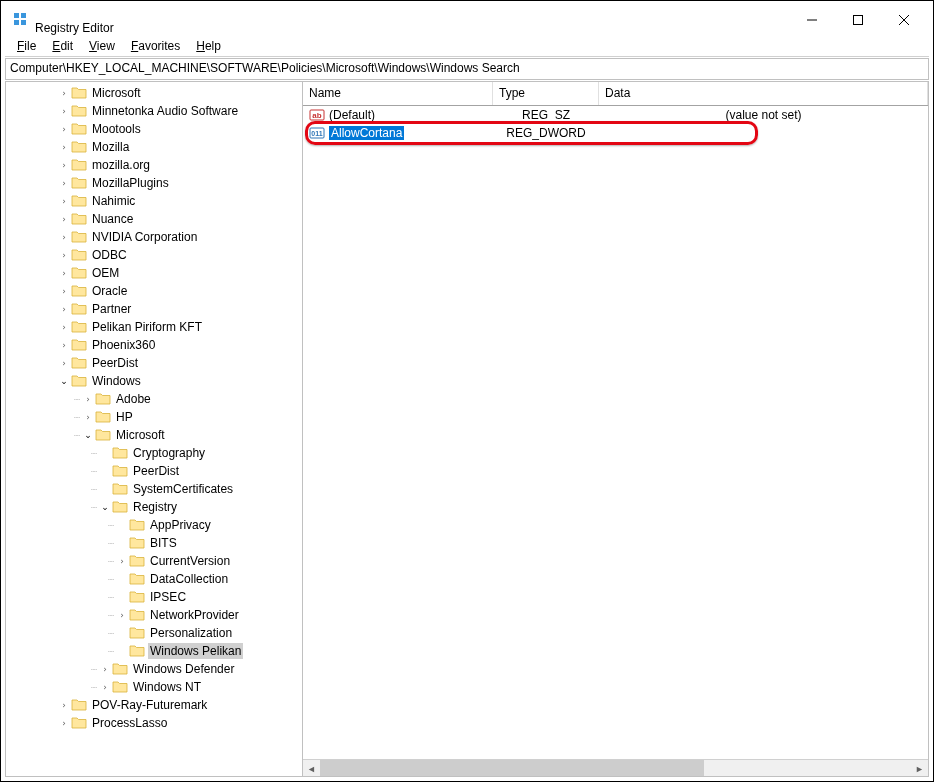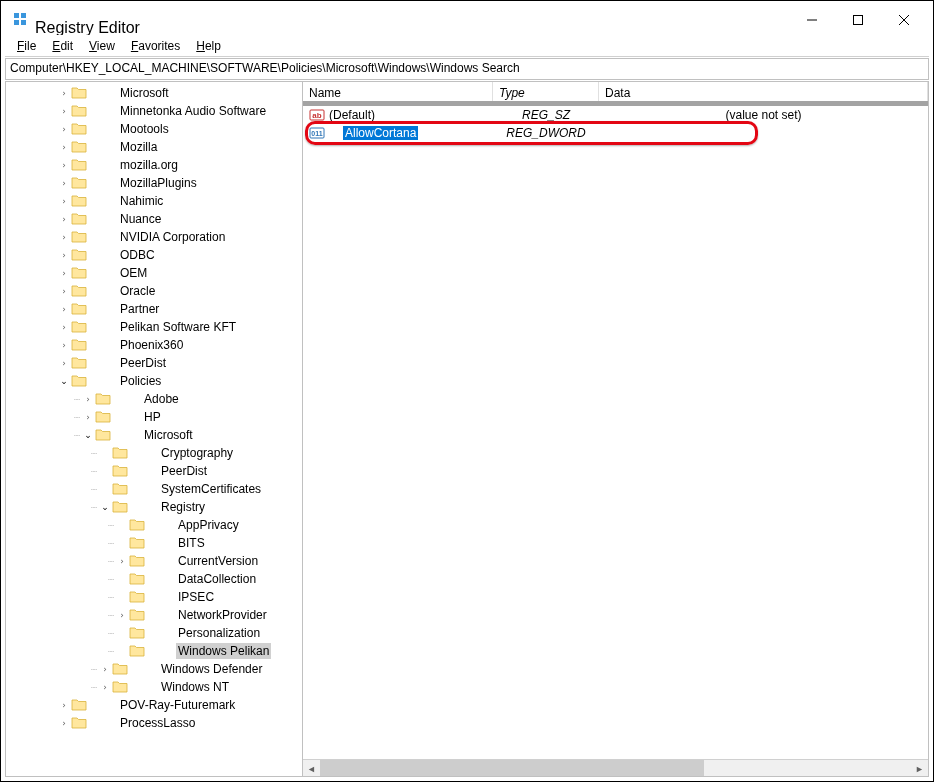--- a/index.html
+++ b/index.html
@@ -1,44 +1,44 @@
 <!DOCTYPE html>
 <html><head>
 <meta charset="utf-8">
 <style>
 * { box-sizing: border-box; margin: 0; padding: 0; }
 body { font-family: "Segoe UI", Tahoma, sans-serif; font-size: 12px; background: #fff; color: #000; }
 .window { width: 934px; height: 782px; border: 1px solid #000; display: flex; flex-direction: column; background: #fff; padding: 4px; }
 .titlebar { background: #fff; height: 30px; display: flex; align-items: center; padding: 0 2px 0 8px; }
 .titlebar-icon { width: 16px; height: 16px; margin-right: 6px; display: inline-flex; align-items: center; justify-content: center; }
-.titlebar-title { flex: 1; font-size: 16px; margin-top: 16px; }
+.titlebar-title { flex: 1; font-size: 12px; margin-top: 16px; }
 .titlebar-controls { display: flex; }
 .titlebar-btn { width: 46px; height: 30px; display: flex; align-items: center; justify-content: center; cursor: pointer; }
 .menubar { height: 22px; display: flex; align-items: center; padding: 0 4px; background: #fff; border-bottom: 1px solid #d0d0d0; }
 .menu-item { padding: 2px 8px; cursor: pointer; }
 .menu-item .u { text-decoration: underline; }
 .addressbar { height: 22px; border: 1px solid #c0c0c0; margin: 1px 0; padding: 2px 4px; font-size: 12px; background: #fff; white-space: nowrap; overflow: hidden; }
 .content { flex: 1; display: flex; border: 1px solid #c0c0c0; overflow: hidden; min-height: 0; }
 .tree-panel { width: 297px; border-right: 1px solid #c0c0c0; overflow-y: auto; overflow-x: hidden; padding: 2px 0; background: #fff; }
 .list-panel { flex: 1; display: flex; flex-direction: column; background: #fff; overflow: hidden; }
-.list-header { display: flex; border-bottom: 5px solid #a3a3a3; background: #fff; height: 24px; }
+.list-header { display: flex; border-bottom: 1px solid #a3a3a3; background: #fff; height: 24px; }
 .list-header-col { padding: 4px 6px; border-right: 1px solid #e0e0e0; font-size: 12px; }
 .col-name { width: 190px; }
-.col-type { width: 106px; font-style: italic; }
+.col-type { width: 106px; }
 .col-data { flex: 1; }
 .list-body { flex: 1; position: relative; overflow: auto; }
 .list-row { display: flex; height: 18px; align-items: center; font-size: 12px; text-align: center; }
 .list-row .cell { padding: 1px 6px; white-space: nowrap; overflow: hidden; }
 .list-row .cell.col-name { display: flex; align-items: center; gap: 4px; }
 .row-icon { width: 16px; height: 16px; flex-shrink: 0; }
 .highlight-box { position: absolute; border: 3px solid #e30613; border-radius: 10px; pointer-events: none; box-shadow: 0 1px 2px rgba(0,0,0,0.3); }
 .tree-node { display: flex; align-items: center; height: 18px; font-size: 12px; white-space: nowrap; cursor: pointer; }
 .tree-expander { width: 14px; height: 14px; display: inline-flex; align-items: center; justify-content: center; font-size: 9px; color: #606060; }
 .tree-folder-icon { width: 16px; height: 14px; margin-right: 3px; flex-shrink: 0; }
-.tree-label { padding: 1px 2px; margin-left: 28px; }
+.tree-label { padding: 1px 2px; }
 .tree-label.selected { background: #d0d0d0; }
 .tree-dots { color: #b0b0b0; font-size: 10px; letter-spacing: -1px; margin-right: 2px; }
 .scrollbar-bottom { height: 17px; background: #f0f0f0; border-top: 1px solid #d0d0d0; display: flex; }
 .scrollbar-bottom .arrow { width: 17px; height: 17px; display: flex; align-items: center; justify-content: center; font-size: 9px; color: #606060; }
 .scrollbar-bottom .track { flex: 1; position: relative; }
 .scrollbar-bottom .thumb { position: absolute; height: 100%; background: #cdcdcd; }
 svg { display: block; }
 </style>
 </head>
 <body>
@@ -205,21 +205,21 @@
           </svg>
           <span class="tree-label">Partner</span>
         </div>
         <div class="tree-node" style="padding-left: 51px;">
           <span class="tree-expander">
             <span style="font-family:Consolas,monospace">›</span>
           </span>
           <svg class="tree-folder-icon" viewBox="0 0 16 14">
             <path d="M1 2 L6 2 L7.5 3.5 L15 3.5 L15 12 L1 12 Z" fill="#ffe79e" stroke="#d9b23a" stroke-width="0.8"></path>
           </svg>
-          <span class="tree-label">Pelikan Software KFT</span>
+          <span class="tree-label">Pelikan Piriform KFT</span>
         </div>
         <div class="tree-node" style="padding-left: 51px;">
           <span class="tree-expander">
             <span style="font-family:Consolas,monospace">›</span>
           </span>
           <svg class="tree-folder-icon" viewBox="0 0 16 14">
             <path d="M1 2 L6 2 L7.5 3.5 L15 3.5 L15 12 L1 12 Z" fill="#ffe79e" stroke="#d9b23a" stroke-width="0.8"></path>
           </svg>
           <span class="tree-label">Phoenix360</span>
         </div>
@@ -232,21 +232,21 @@
           </svg>
           <span class="tree-label">PeerDist</span>
         </div>
         <div class="tree-node" style="padding-left: 51px;">
           <span class="tree-expander">
             <span style="color:#000">⌄</span>
           </span>
           <svg class="tree-folder-icon" viewBox="0 0 16 14">
             <path d="M1 2 L6 2 L7.5 3.5 L15 3.5 L15 12 L1 12 Z" fill="#ffe79e" stroke="#d9b23a" stroke-width="0.8"></path>
           </svg>
-          <span class="tree-label">Policies</span>
+          <span class="tree-label">Windows</span>
         </div>
         <div class="tree-node" style="padding-left: 68px;">
           <span class="tree-dots">┈</span>
           <span class="tree-expander">
             <span style="font-family:Consolas,monospace">›</span>
           </span>
           <svg class="tree-folder-icon" viewBox="0 0 16 14">
             <path d="M1 2 L6 2 L7.5 3.5 L15 3.5 L15 12 L1 12 Z" fill="#ffe79e" stroke="#d9b23a" stroke-width="0.8"></path>
           </svg>
           <span class="tree-label">Adobe</span>
@@ -435,21 +435,21 @@
             <div class="cell col-data">(value not set)</div>
           </div>
           <div class="list-row">
             <div class="cell col-name">
               <span>
                 <svg class="row-icon" viewBox="0 0 16 16">
                   <rect x="1" y="3" width="14" height="10" rx="1" fill="#fff" stroke="#2e75b6" stroke-width="1"></rect>
                   <text x="8" y="11" text-anchor="middle" font-size="7" font-weight="bold" fill="#2e75b6">011</text>
                 </svg>
               </span>
-              <span style="background:#0078d7;color:#fff;padding:0 2px;margin-left:14px;">AllowCortana</span>
+              <span style="background:#0078d7;color:#fff;padding:0 2px;">AllowCortana</span>
             </div>
             <div class="cell col-type">REG_DWORD</div>
           </div>
         </div>
       <div class="scrollbar-bottom">
         <div class="arrow">◄</div>
         <div class="track">
             <div class="thumb" style="left:0; width:65%;"></div>
           </div>
         <div class="arrow">►</div>

